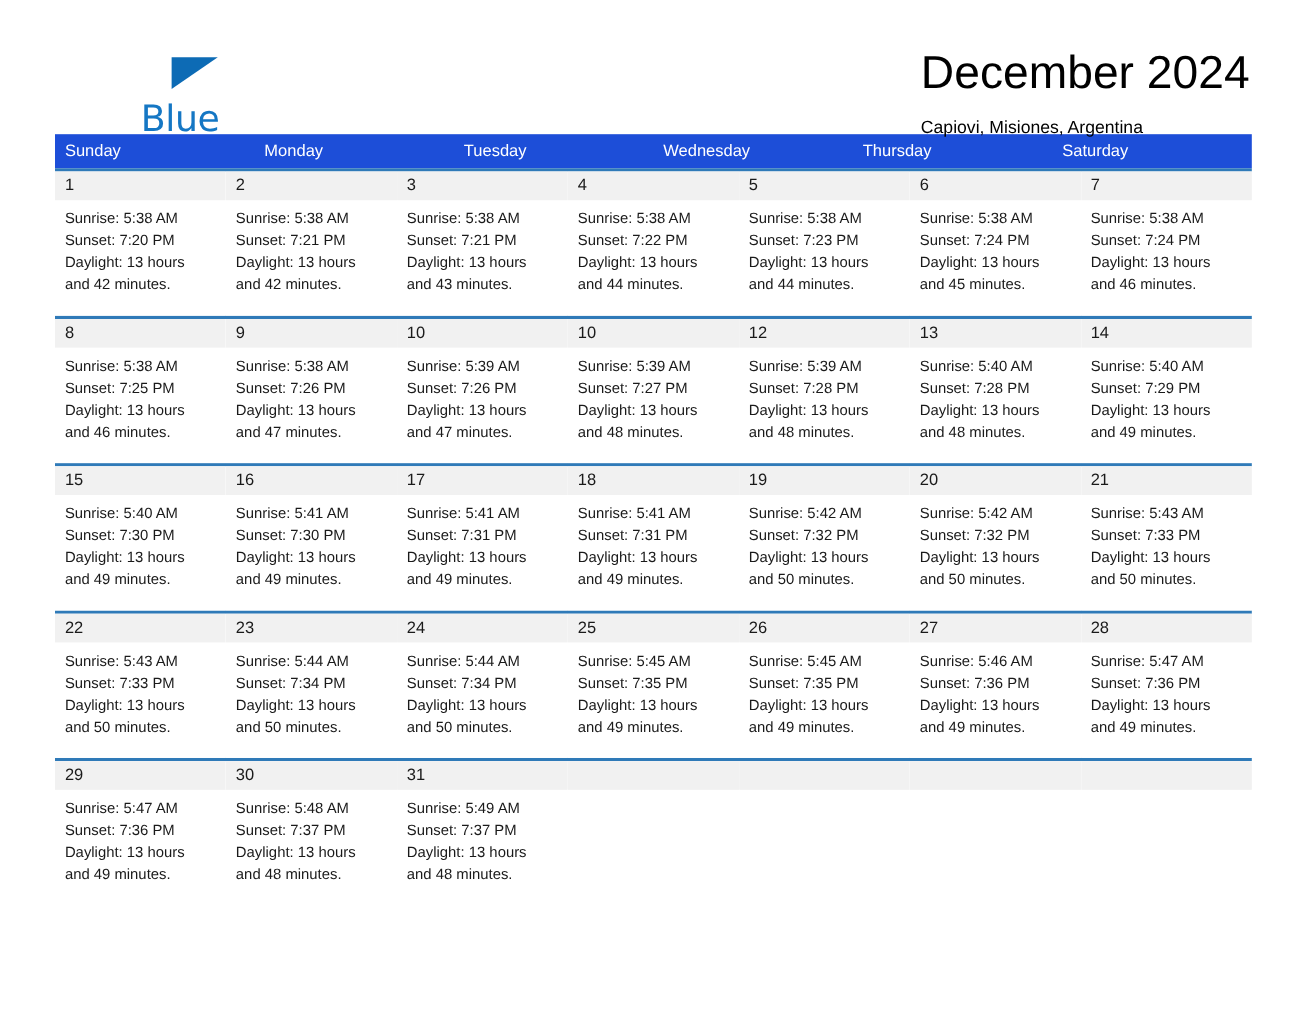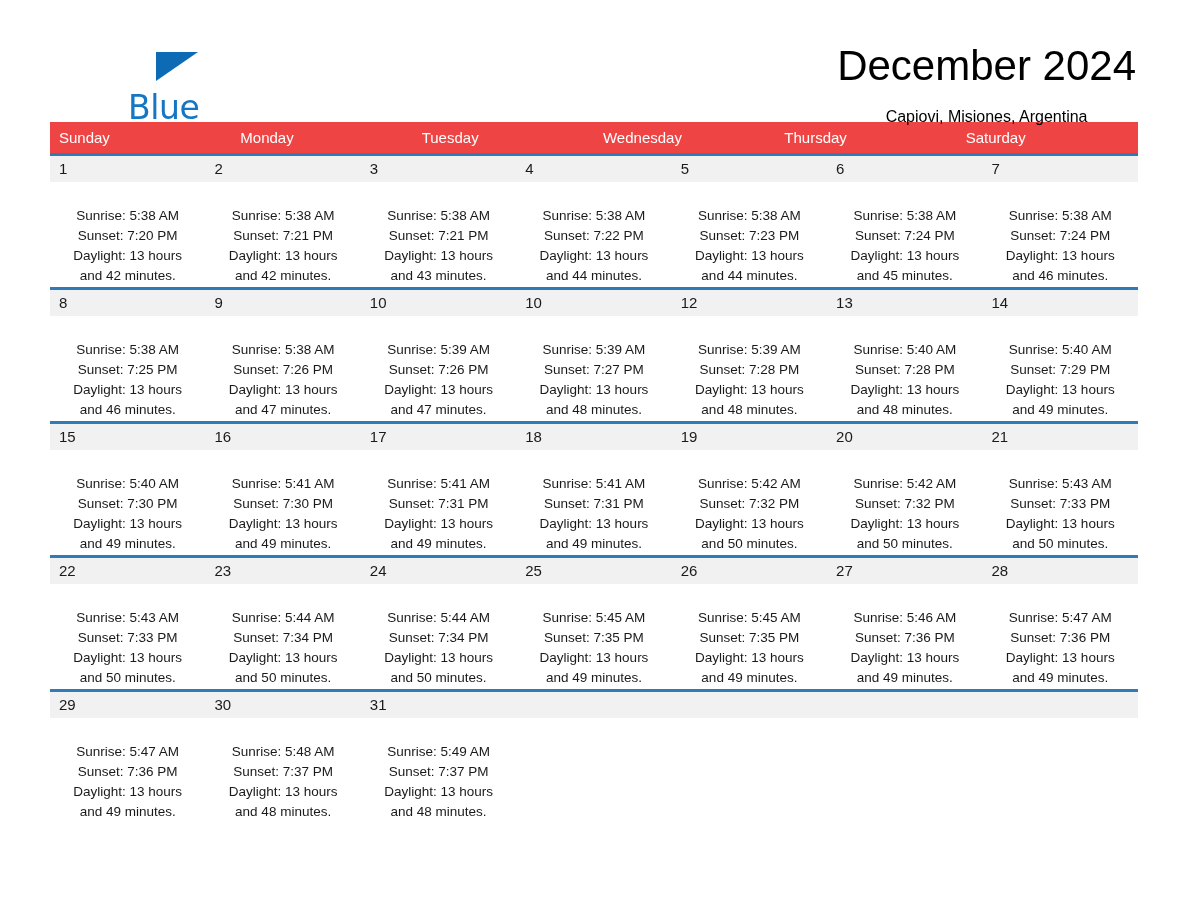--- a/index.html
+++ b/index.html
@@ -63,21 +63,21 @@
     left: 78px;
     top: 46px;
     font-size: 33px;
     letter-spacing: -0.4px;
     color: #1577c4;
     font-family: "DejaVu Sans", sans-serif;
     font-weight: 400;
   }
 
   .titles {
-    text-align: center;
+    text-align: left;
     padding-right: 2px;
   }
   .month-title {
     font-size: 42px;
     font-weight: 400;
     line-height: 48px;
     color: #000;
     white-space: nowrap;
   }
   .location-title {
@@ -90,21 +90,21 @@
   }
 
   
   .calendar {
     width: 1088px;
     margin-top: 14px;
   }
 
   .weekday-header {
     display: flex;
-    background: #ef4444;
+    background: #1d4ed8;
     height: 31px;
   }
   .weekday-cell {
     flex: 1 1 0;
     color: #ffffff;
     font-size: 15px;
     line-height: 31px;
     padding-left: 9px;
     box-sizing: border-box;
     white-space: nowrap;
@@ -134,25 +134,24 @@
     line-height: 26px;
     padding-left: 9px;
     box-sizing: border-box;
     color: #1a1a1a;
   }
   .day-cell.empty .day-number-band {
     background: #f1f1f1;
   }
 
   .day-body {
-    padding: 24px 9px 0 9px;
+    padding: 7px 9px 0 9px;
     font-size: 13.5px;
     line-height: 20px;
     color: #1a1a1a;
-    text-align: center;
   }
   .day-body div {
     white-space: nowrap;
   }
 </style>
 </head>
 <body>
 
 <div class="page">
 

